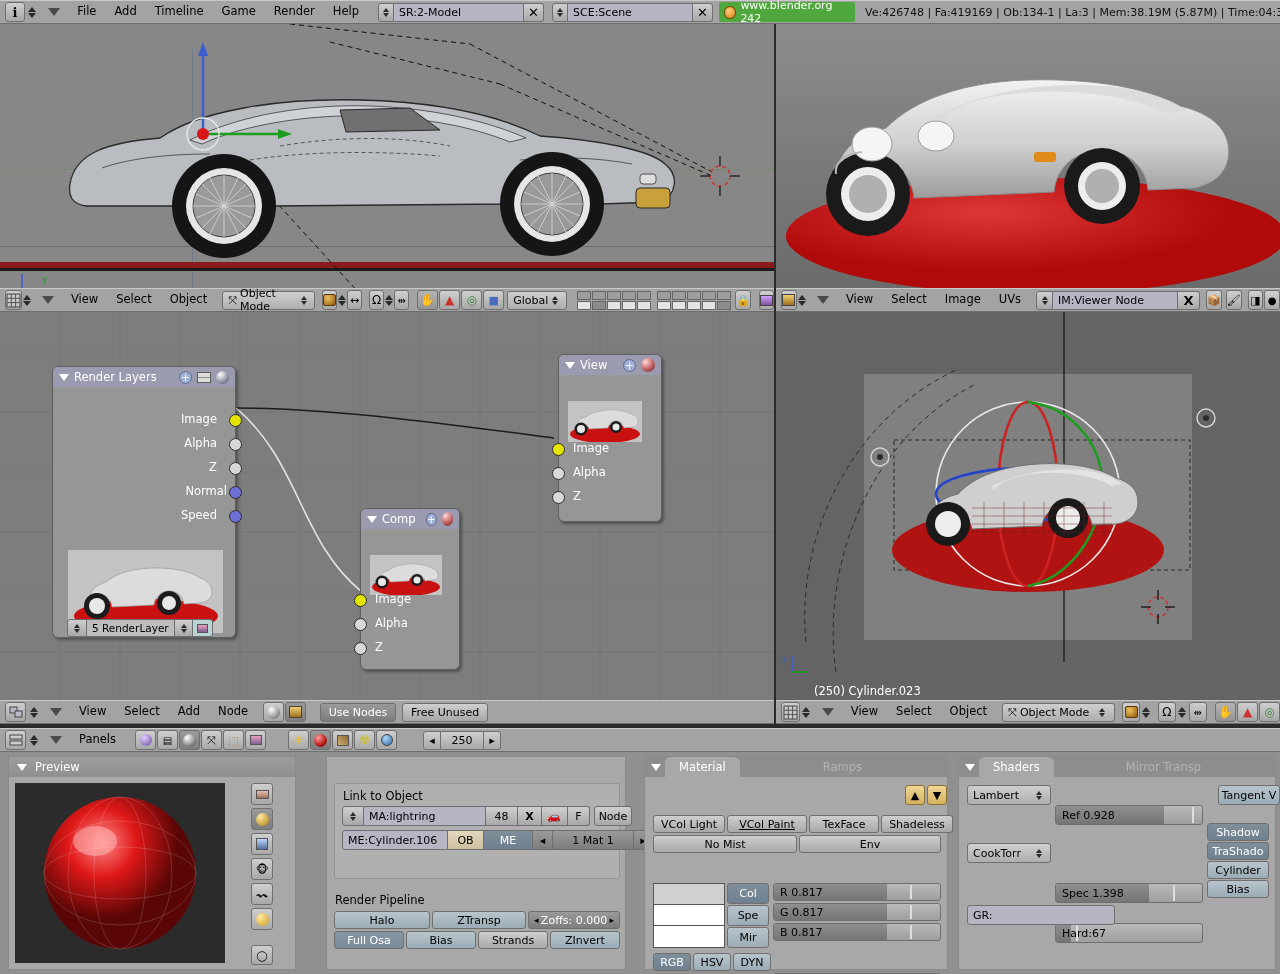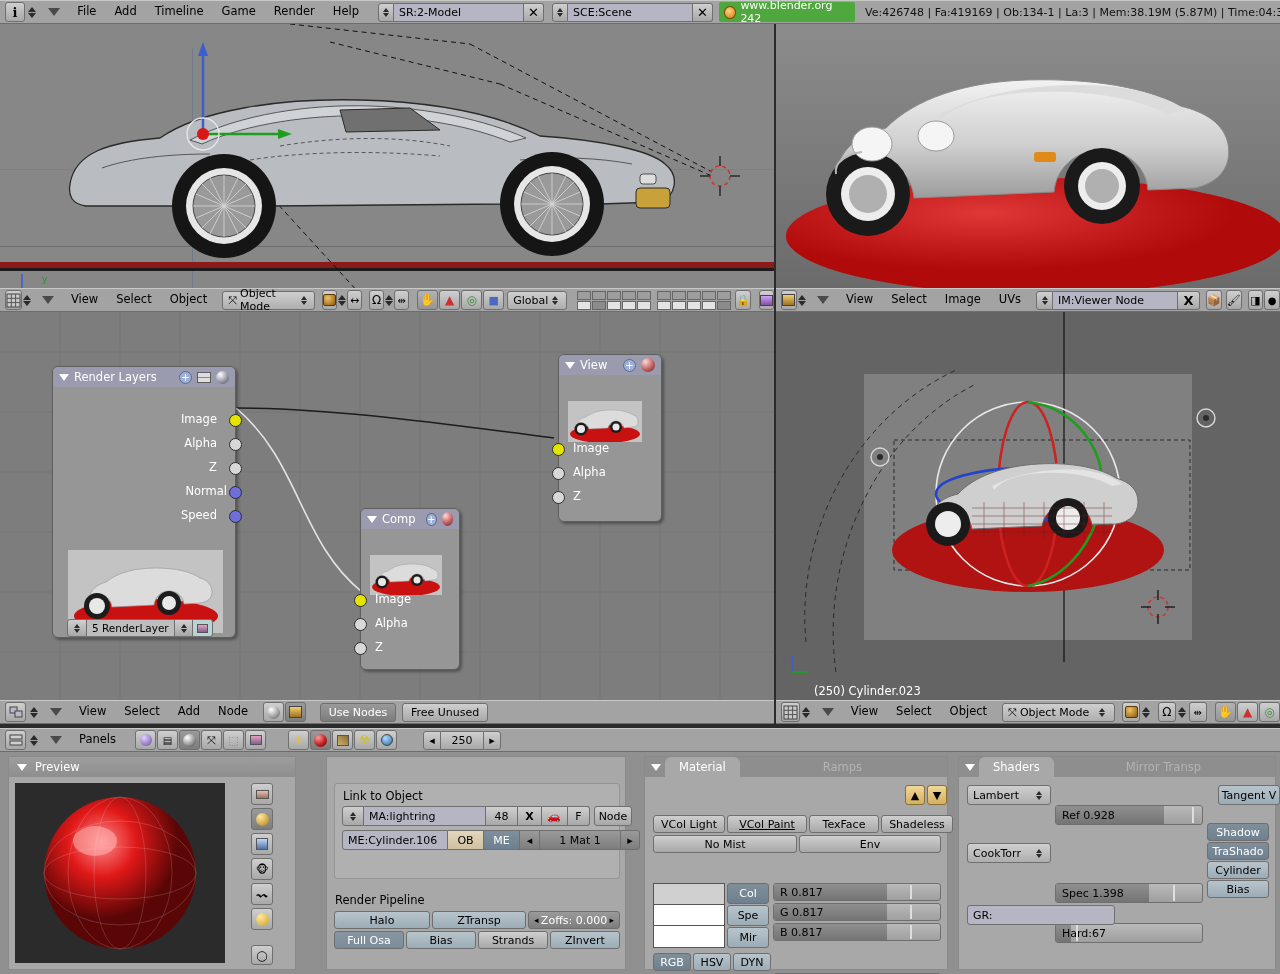--- a/index.html
+++ b/index.html
@@ -810,21 +810,21 @@
       <div class="btn" style="width:32px;height:20px;border-radius:0;border-left:none;">48</div>
       <div class="btn" style="width:24px;height:20px;border-radius:0;border-left:none;font-weight:bold;">X</div>
       <div class="btn" style="width:26px;height:20px;border-radius:0;border-left:none;">🚗</div>
       <div class="btn" style="width:22px;height:20px;border-radius:0 3px 3px 0;border-left:none;">F</div>
       <div class="btn" style="margin-left:4px;width:38px;height:20px;">Node</div>
     </div>
 
     <div class="abs" style="left:7px;top:46px;display:flex;align-items:center;">
       <div class="field" style="width:106px;height:20px;border-radius:3px 0 0 3px;">ME:Cylinder.106</div>
       <div class="btn" style="width:36px;height:20px;border-radius:0;border-left:none;background:linear-gradient(#e3d7bd,#cfc0a0);">OB</div>
-      <div class="btn on" style="width:36px;height:20px;border-radius:0;border-left:none;">ME</div>
+      <div class="btn on" style="width:49px;height:20px;border-radius:0;border-left:none;">ME</div>
       <div class="btn dark" style="width:20px;height:20px;border-radius:0;border-left:none;">◂</div>
       <div class="btn dark" style="width:80px;height:20px;border-radius:0;border-left:none;border-right:none;">1 Mat 1</div>
       <div class="btn dark" style="width:20px;height:20px;border-radius:0 3px 3px 0;">▸</div>
     </div>
   </div>
 
   <div class="abs" style="left:8px;top:136px;font-size:11.5px;">Render Pipeline</div>
 
   <div class="abs" style="left:7px;top:154px;display:flex;gap:2px;">
     <div class="btn blue" style="width:96px;">Halo</div>

